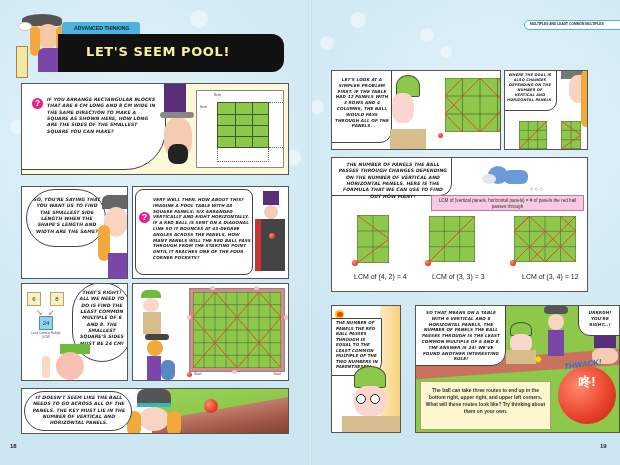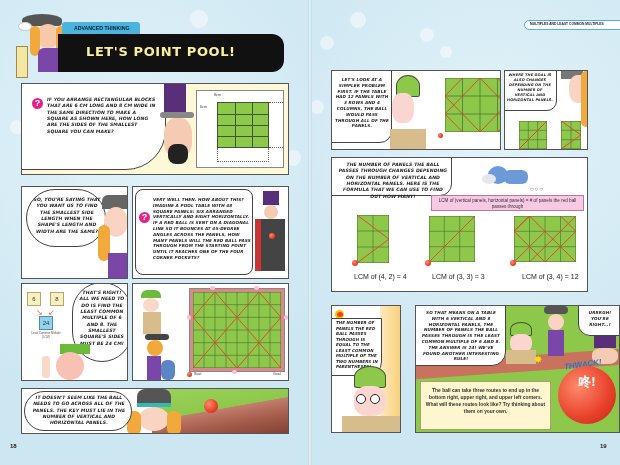--- a/index.html
+++ b/index.html
@@ -105,21 +105,21 @@
   <div style="position:absolute;left:8px;top:4px;width:40px;height:12px;background:#555;border-radius:50% 50% 4px 4px;"></div>
   <div style="position:absolute;left:4px;top:12px;width:14px;height:9px;background:#fff;border-radius:50%;border:1px solid #ccc;"></div>
   <div style="position:absolute;left:22px;top:14px;width:24px;height:24px;background:#f7c9a8;border-radius:50%;"></div>
   <div style="position:absolute;left:16px;top:16px;width:10px;height:30px;background:#f2a93b;border-radius:5px;"></div>
   <div style="position:absolute;left:42px;top:16px;width:10px;height:30px;background:#f2a93b;border-radius:5px;"></div>
   <div style="position:absolute;left:24px;top:38px;width:26px;height:24px;background:#7a46a8;border-radius:6px 6px 0 0;"></div>
   <div style="position:absolute;left:2px;top:36px;width:12px;height:32px;background:#f4e7a6;border:1px solid #a38b3e;"></div>
 </div>
 <div class="adv-tag">ADVANCED THINKING</div>
 <div class="title-bar"></div>
-<div class="title-text">LET'S POINT POOL!</div>
+<div class="title-text">LET'S SEEM POOL!</div>
 
 <div class="panel" style="left:21px;top:83px;width:268px;height:92px;background:#fcf8d8;">
   <div class="speech" style="left:-4px;top:-4px;width:148px;height:90px;border-radius:0 0 40px 0;"></div>
   <div class="qmark" style="left:10px;top:14px;">?</div>
   <div class="comic left-align" style="position:absolute;left:25px;top:13px;width:110px;">IF YOU ARRANGE RECTANGULAR BLOCKS THAT ARE 6 CM LONG AND 8 CM WIDE IN THE SAME DIRECTION TO MAKE A SQUARE AS SHOWN HERE, HOW LONG ARE THE SIDES OF THE SMALLEST SQUARE YOU CAN MAKE?</div>
   <div style="position:absolute;left:138px;top:0;width:36px;height:92px;">
     <div style="position:absolute;left:4px;top:0;width:22px;height:28px;background:#5a2f7a;"></div>
     <div style="position:absolute;left:0;top:28px;width:34px;height:6px;background:#888;border-radius:3px;"></div>
     <div style="position:absolute;left:4px;top:34px;width:28px;height:40px;background:#f6cbb3;border-radius:40%;"></div>
     <div style="position:absolute;left:8px;top:60px;width:20px;height:20px;background:#222;border-radius:40%;"></div>

